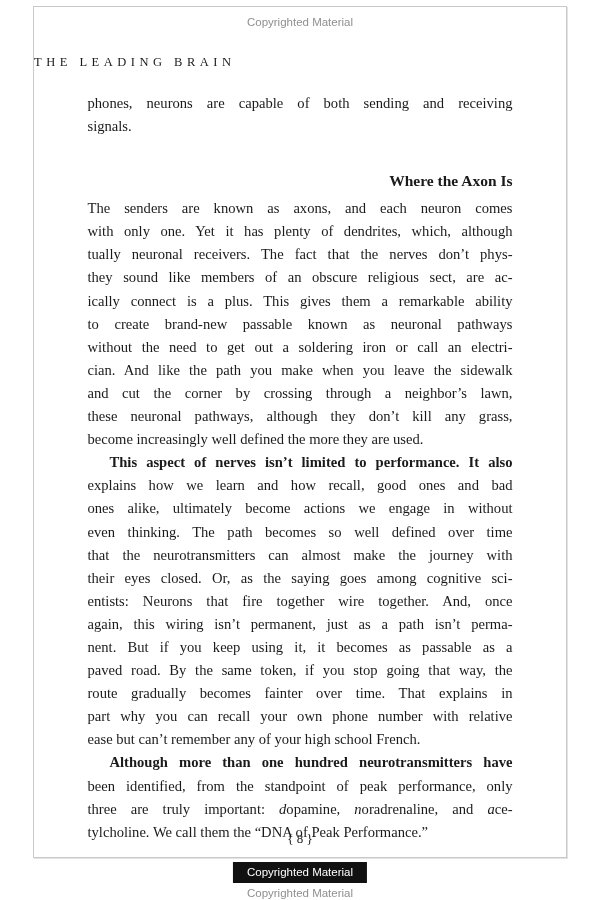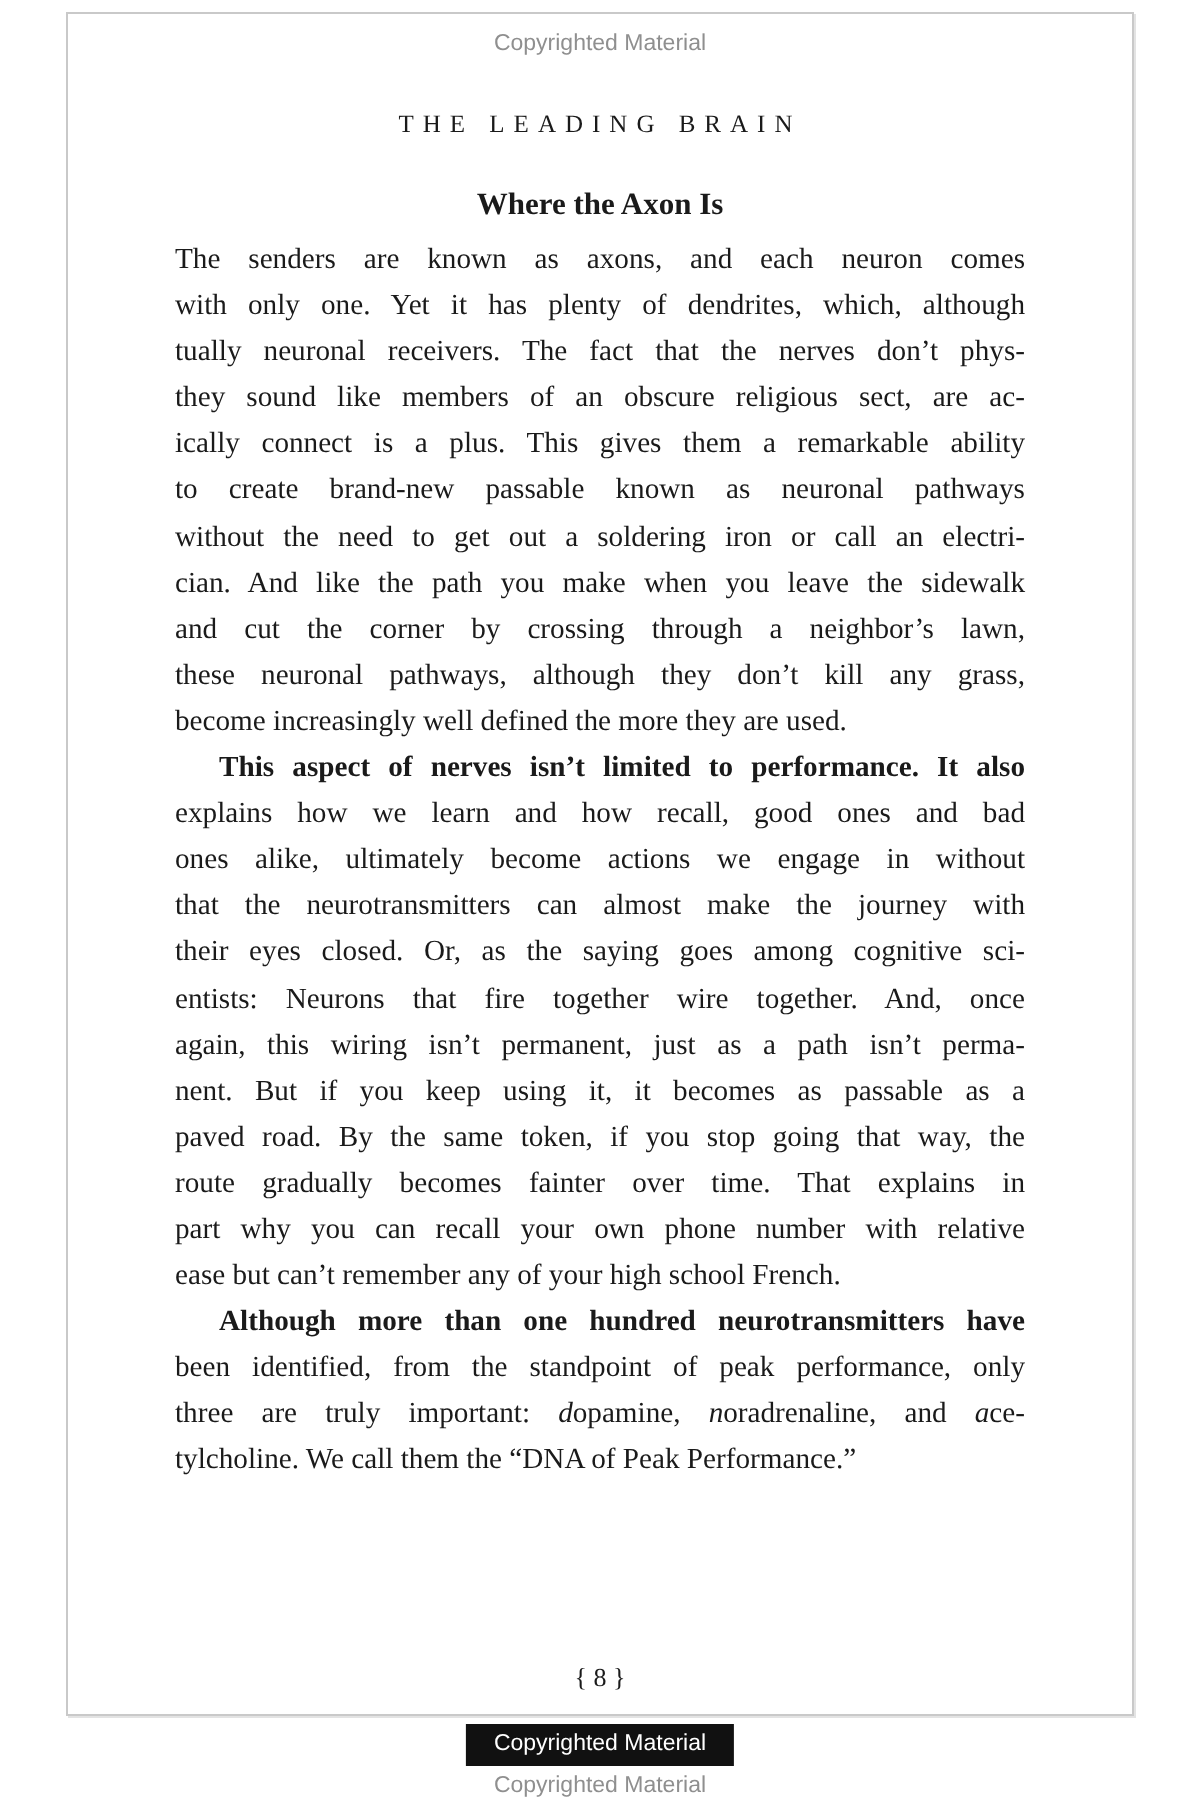--- a/index.html
+++ b/index.html
@@ -29,40 +29,39 @@
   }
   .copyright{
     font-family:"Liberation Sans", sans-serif;
     font-size:11.5px;
     color:var(--muted);
     text-align:center;
   }
   .copyright.top{ margin-top:9px; }
   .running-head{
     margin-top:27px;
-    text-align:center;
     font-size:12.5px;
     letter-spacing:4.5px;
     color:var(--text);
     font-weight:400;
   }
   .body-text{
     width:425px;
     margin:22px auto 0 auto;
     font-size:14.6px;
     line-height:23.1px;
     color:var(--text);
   }
   .section-heading{
     font-size:15.5px;
     font-weight:700;
-    margin-top:14px;
+    margin-top:32px;
     margin-bottom:5px;
     line-height:22px;
-    text-align:center;
+    text-align:right;
   }
   .para{ }
   .line{
     text-align:justify;
     text-align-last:justify;
   }
   .line.last{
     text-align-last:left;
   }
   .line.indent{
@@ -100,38 +99,43 @@
 </style>
 </head>
 <body>
 
 <div class="page">
   <div class="copyright top">Copyrighted Material</div>
 
   <div class="running-head">THE LEADING BRAIN</div>
 
   <div class="body-text">
+      <div class="para">
+        <div class="line">phones, neurons are capable of both sending and receiving</div>
+        <div class="line last">signals.</div>
+      </div>
       <h2 class="section-heading">Where the Axon Is</h2>
       <div class="para">
         <div class="line">The senders are known as axons, and each neuron comes</div>
         <div class="line">with only one. Yet it has plenty of dendrites, which, although</div>
         <div class="line">tually neuronal receivers. The fact that the nerves don’t phys-</div>
         <div class="line">they sound like members of an obscure religious sect, are ac-</div>
         <div class="line">ically connect is a plus. This gives them a remarkable ability</div>
         <div class="line">to create brand-new passable known as neuronal pathways</div>
         <div class="line">without the need to get out a soldering iron or call an electri-</div>
         <div class="line">cian. And like the path you make when you leave the sidewalk</div>
         <div class="line">and cut the corner by crossing through a neighbor’s lawn,</div>
         <div class="line">these neuronal pathways, although they don’t kill any grass,</div>
         <div class="line last">become increasingly well defined the more they are used.</div>
       </div>
       <div class="para">
         <div class="line indent">This aspect of nerves isn’t limited to performance. It also</div>
         <div class="line">explains how we learn and how recall, good ones and bad</div>
         <div class="line">ones alike, ultimately become actions we engage in without</div>
+        <div class="line">even thinking. The path becomes so well defined over time</div>
         <div class="line">that the neurotransmitters can almost make the journey with</div>
         <div class="line">their eyes closed. Or, as the saying goes among cognitive sci-</div>
         <div class="line">entists: Neurons that fire together wire together. And, once</div>
         <div class="line">again, this wiring isn’t permanent, just as a path isn’t perma-</div>
         <div class="line">nent. But if you keep using it, it becomes as passable as a</div>
         <div class="line">paved road. By the same token, if you stop going that way, the</div>
         <div class="line">route gradually becomes fainter over time. That explains in</div>
         <div class="line">part why you can recall your own phone number with relative</div>
         <div class="line last">ease but can’t remember any of your high school French.</div>
       </div>

